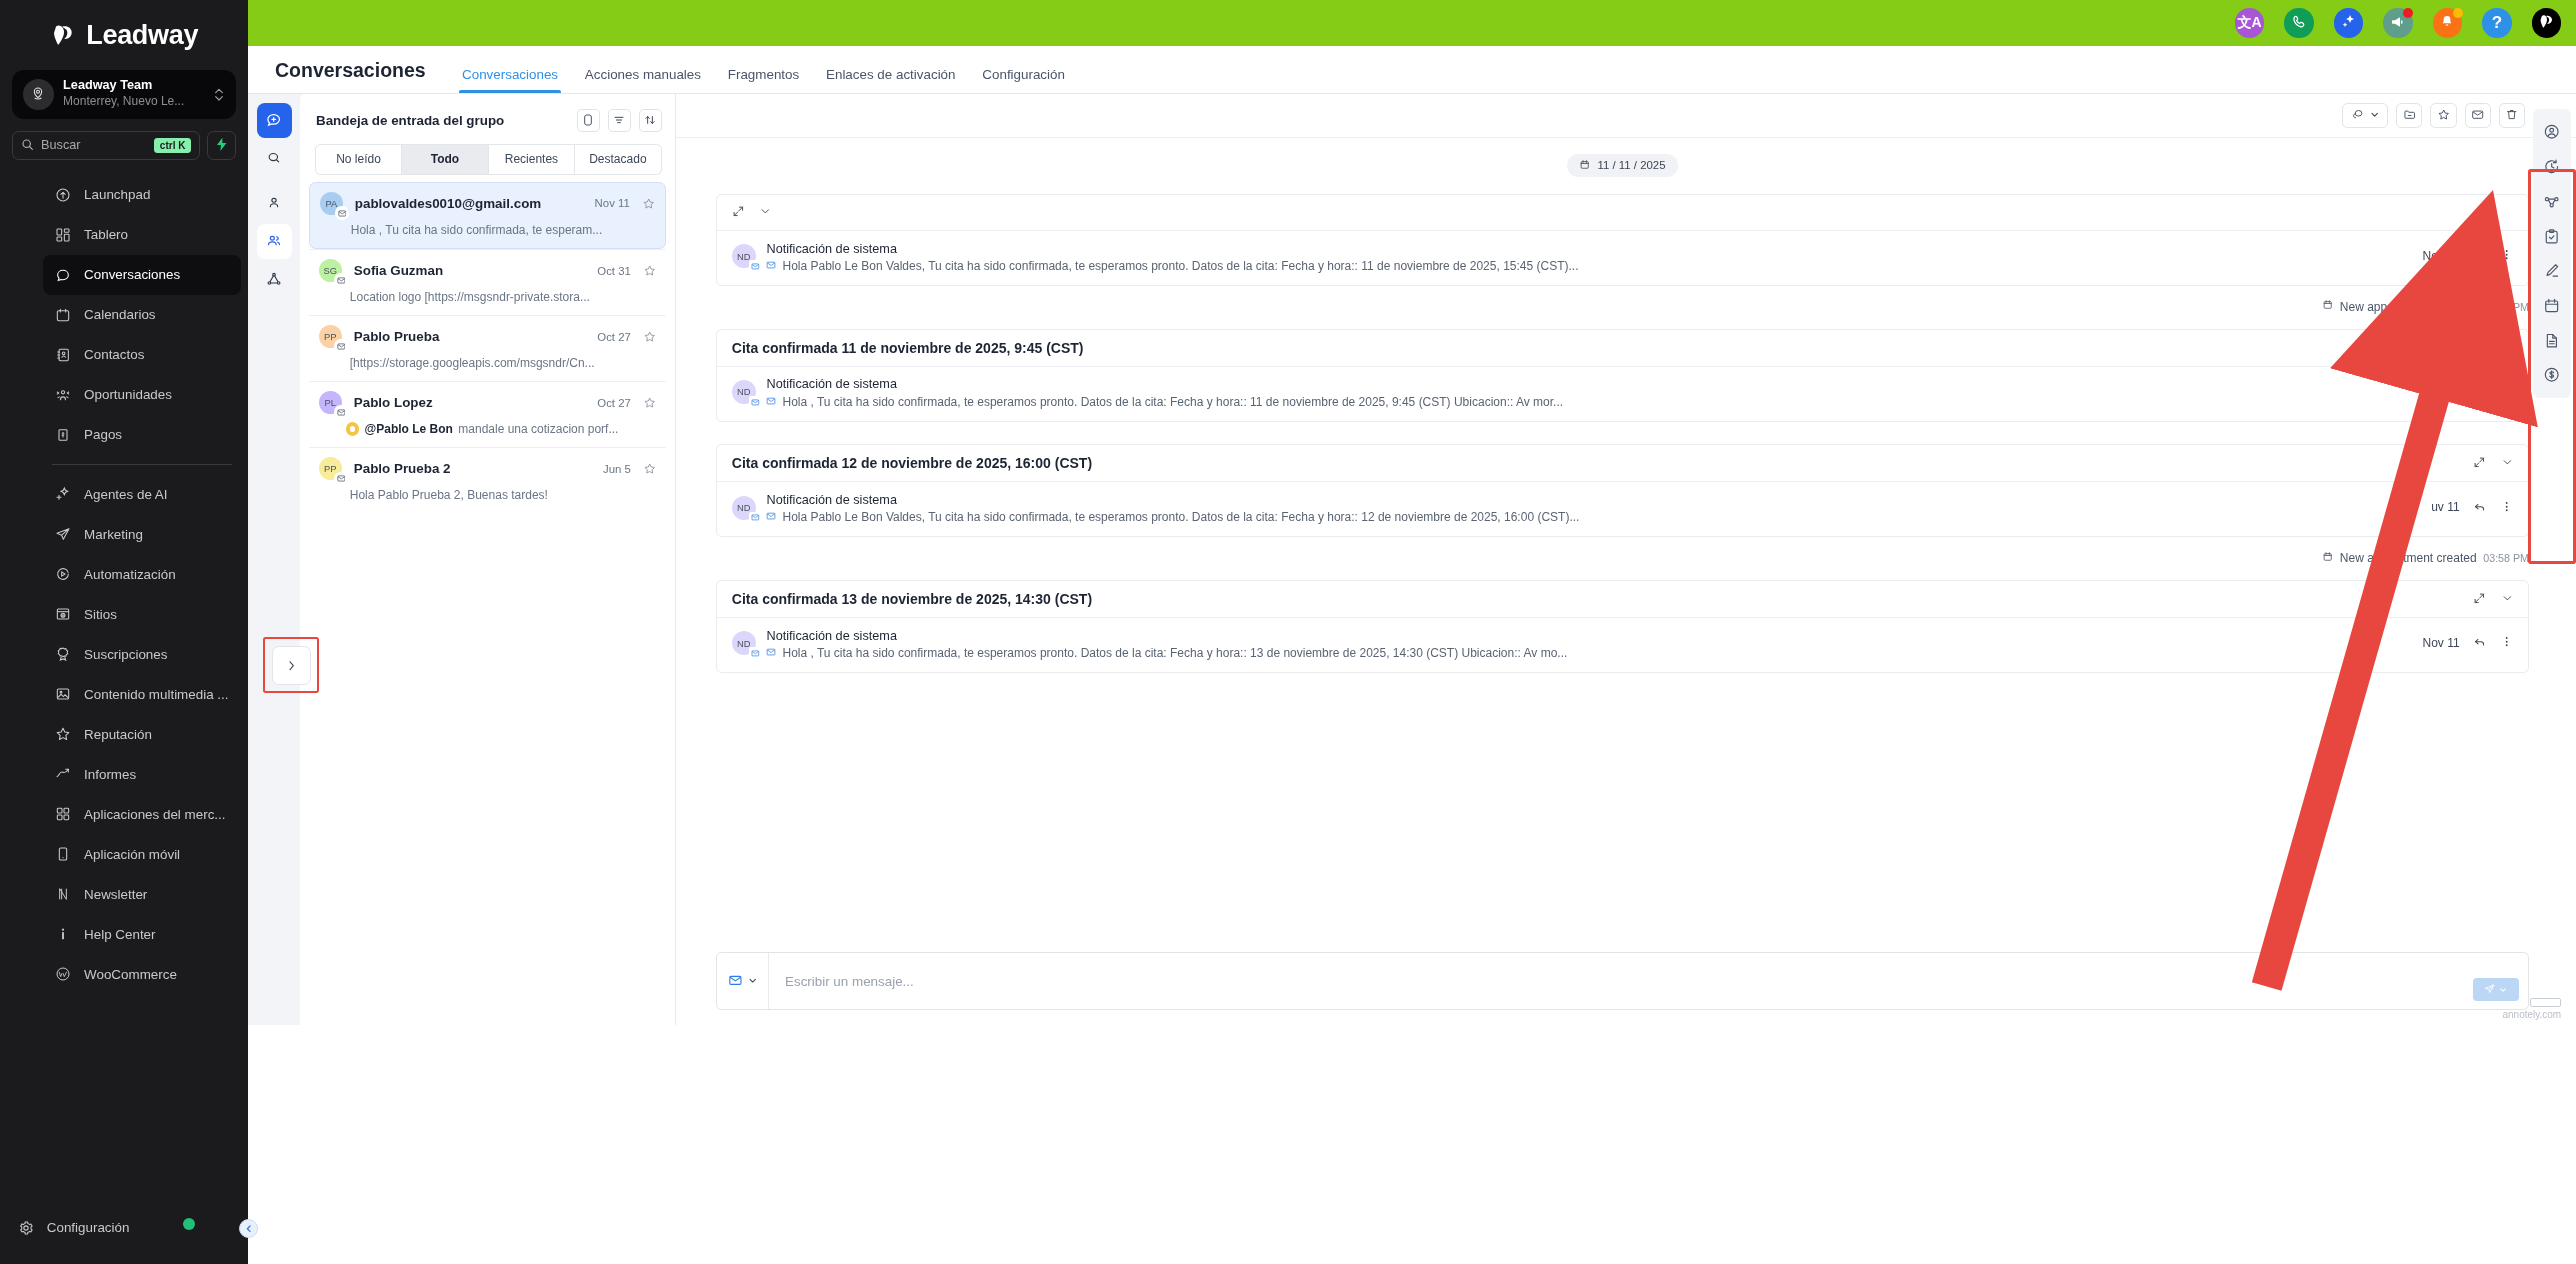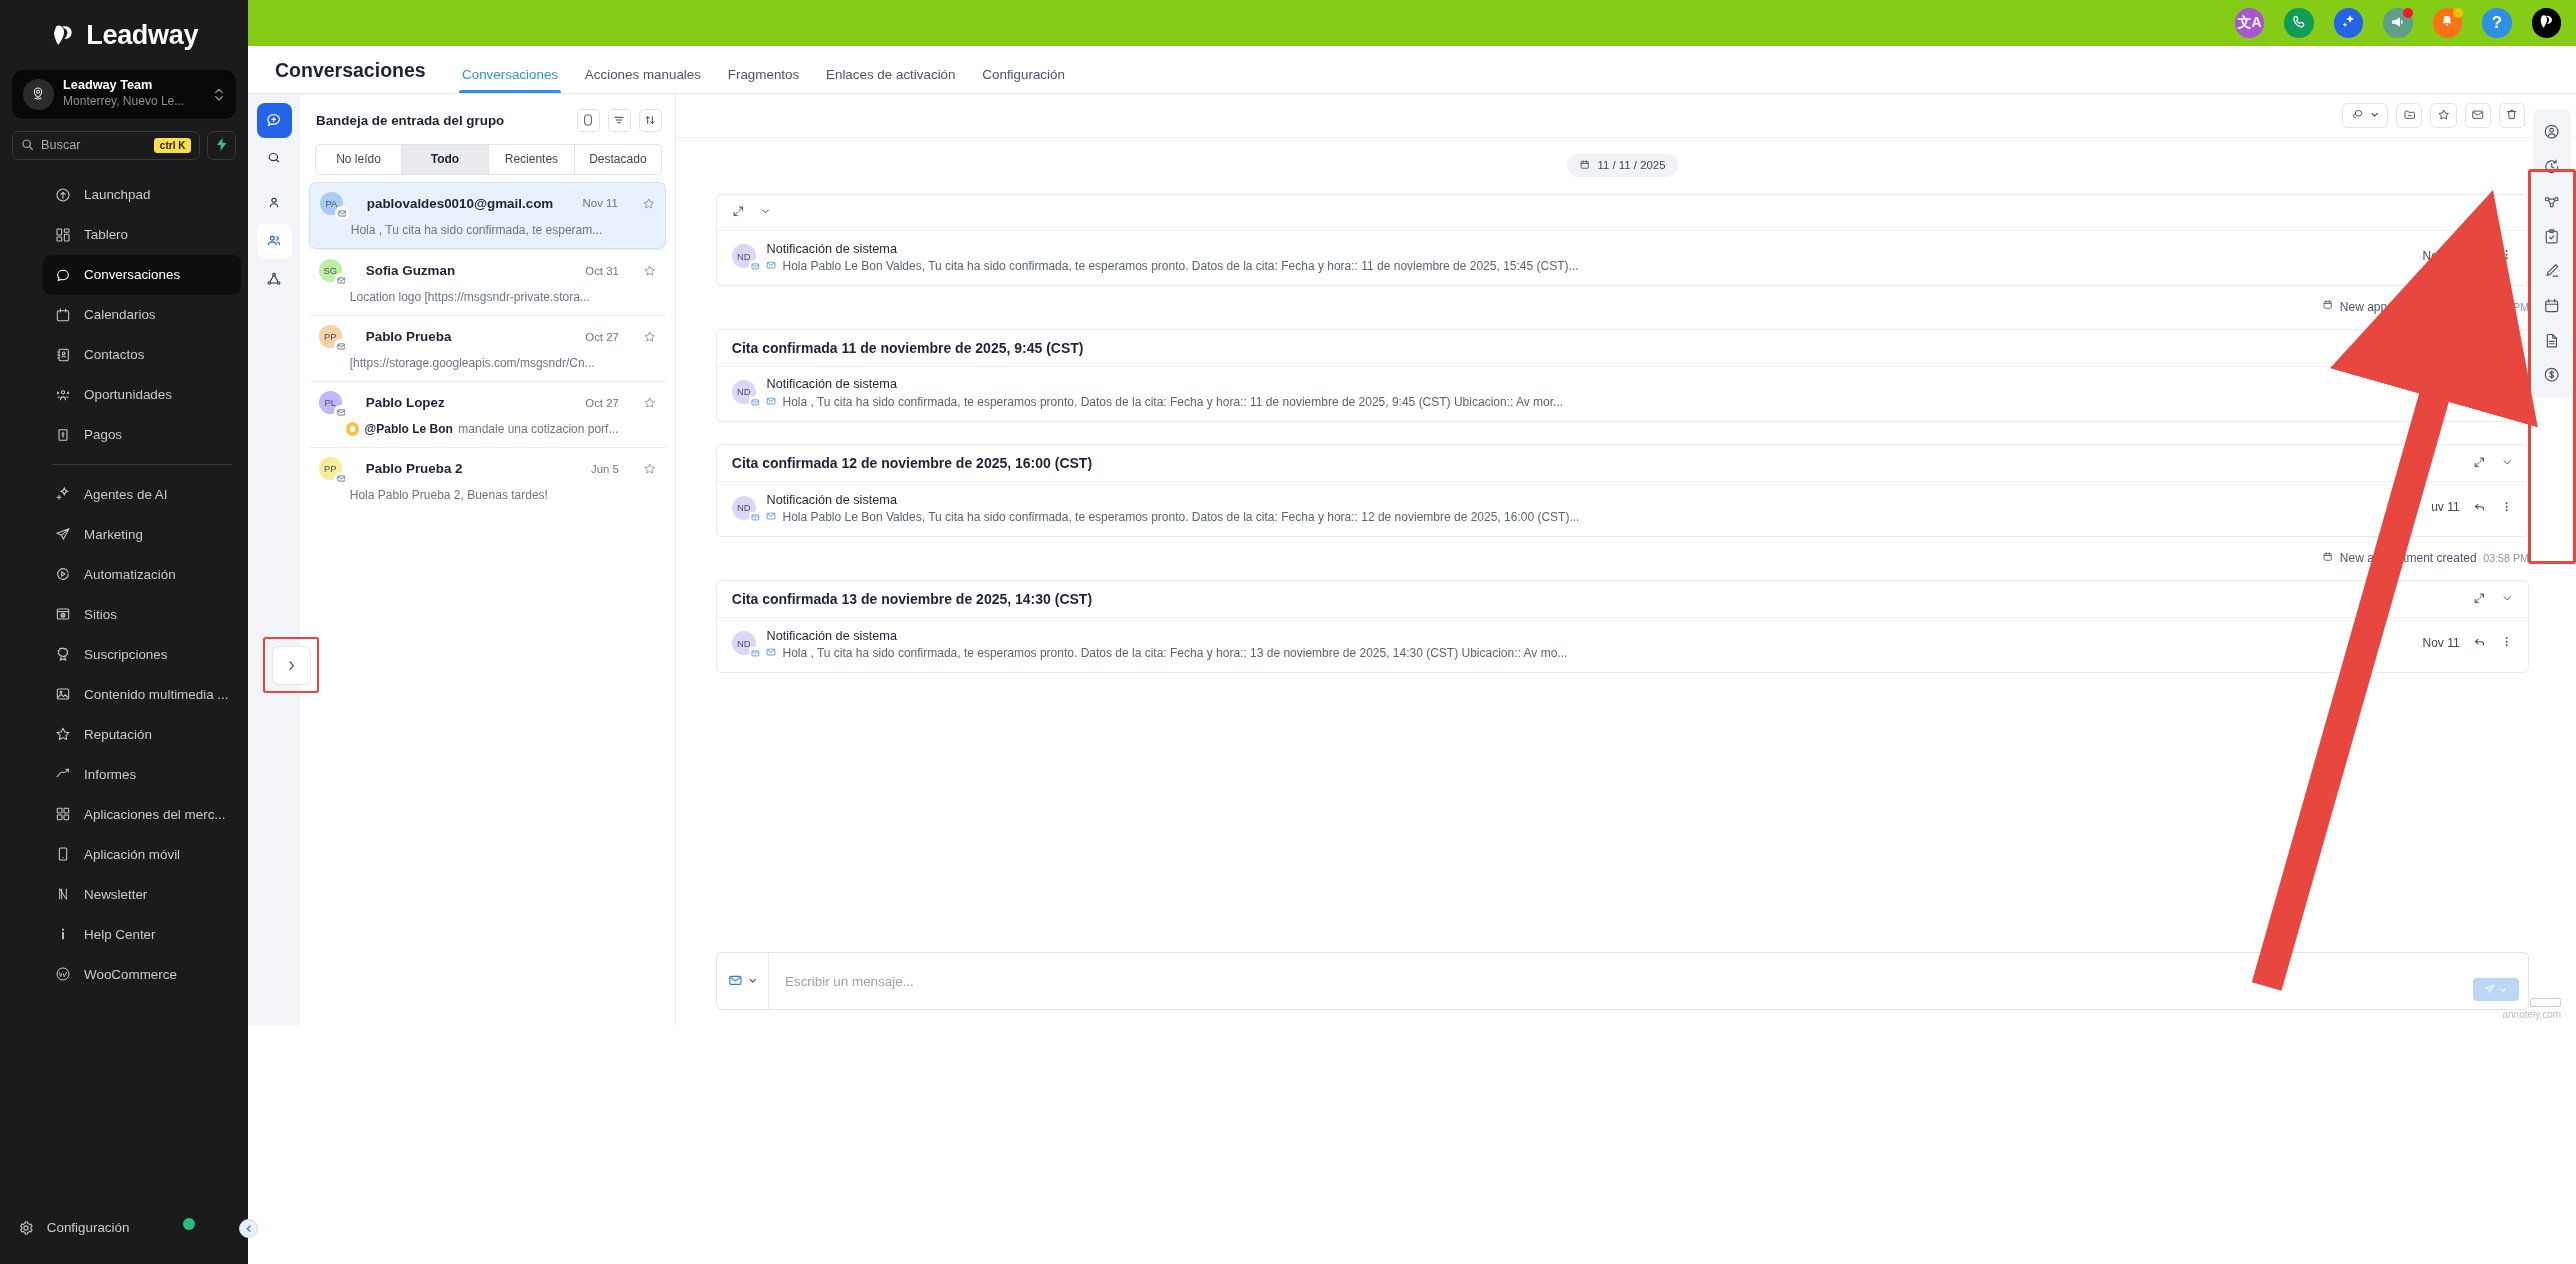--- a/index.html
+++ b/index.html
@@ -41,21 +41,21 @@
   .team-loc { font-size: 12px; color: #8e8e93; line-height: 1.3; white-space: nowrap; overflow: hidden; }
   .team-chev { color: #9a9aa0; display:flex; flex-direction:column; align-items:center; }
 
   .search-row { display: flex; gap: 6.7px; margin: 12px 12px 0 12px; align-items: center; }
   .search-box {
     flex: 1; height: 29.5px; border: 0.7px solid #3a3a3e; border-radius: 6.7px;
     display: flex; align-items: center; gap: 6.7px; padding: 0 8px;
   }
   .search-box .ph { flex: 1; font-size: 12.7px; color: #a8a8ad; }
   .kbd {
-    background: #fde047; color: #1b1b1d; font-size: 10px; font-weight: 600;
+    background: #86efac; color: #1b1b1d; font-size: 10px; font-weight: 600;
     border-radius: 3.4px; padding: 2px 5.4px;
   }
   .bolt-btn {
     width: 29.5px; height: 29.5px; border: 0.7px solid #3a3a3e; border-radius: 6.7px;
     display: flex; align-items: center; justify-content: center;
   }
 
   .nav { margin-top: 14.8px; flex: 1; overflow: hidden; padding-left: 36px; }
   .nav-item {
     display: flex; align-items: center; gap: 12px;
@@ -151,21 +151,21 @@
   }
   .filter-tab:last-child { border-right: none; }
   .filter-tab.active { background: #e9ebef; font-weight: 600; color: #1d2433; }
 
   .conv-items { flex: 1; overflow: hidden; padding: 6.7px 9.4px 0 9.4px; }
   .conv-item {
     padding: 9.4px 9.4px 10.7px 9.4px; border-radius: 6.7px; position: relative;
   }
   .conv-item + .conv-item { border-top: 0.7px solid #edeff2; border-radius: 0; }
   .conv-item.selected { background: #e8f1fd; border: 0.7px solid #cfe0f7; border-top: 0.7px solid #cfe0f7; border-radius: 6.7px; }
-  .conv-top { display: flex; align-items: center; gap: 24px; }
+  .conv-top { display: flex; align-items: center; gap: 12px; }
   .avatar {
     width: 23px; height: 23px; border-radius: 50%; flex: 0 0 23px;
     display: flex; align-items: center; justify-content: center;
     font-size: 9.4px; color: #4b5261; position: relative;
   }
   .avatar .chan {
     position: absolute; right: -6px; bottom: -4.7px; width: 13.4px; height: 13.4px;
     border-radius: 50%; background: #fff; display: flex; align-items: center; justify-content: center;
   }
   .conv-name { flex: 1; font-size: 13.4px; font-weight: 700; color: #1d2433; white-space: nowrap; overflow: hidden; text-overflow: ellipsis; }

